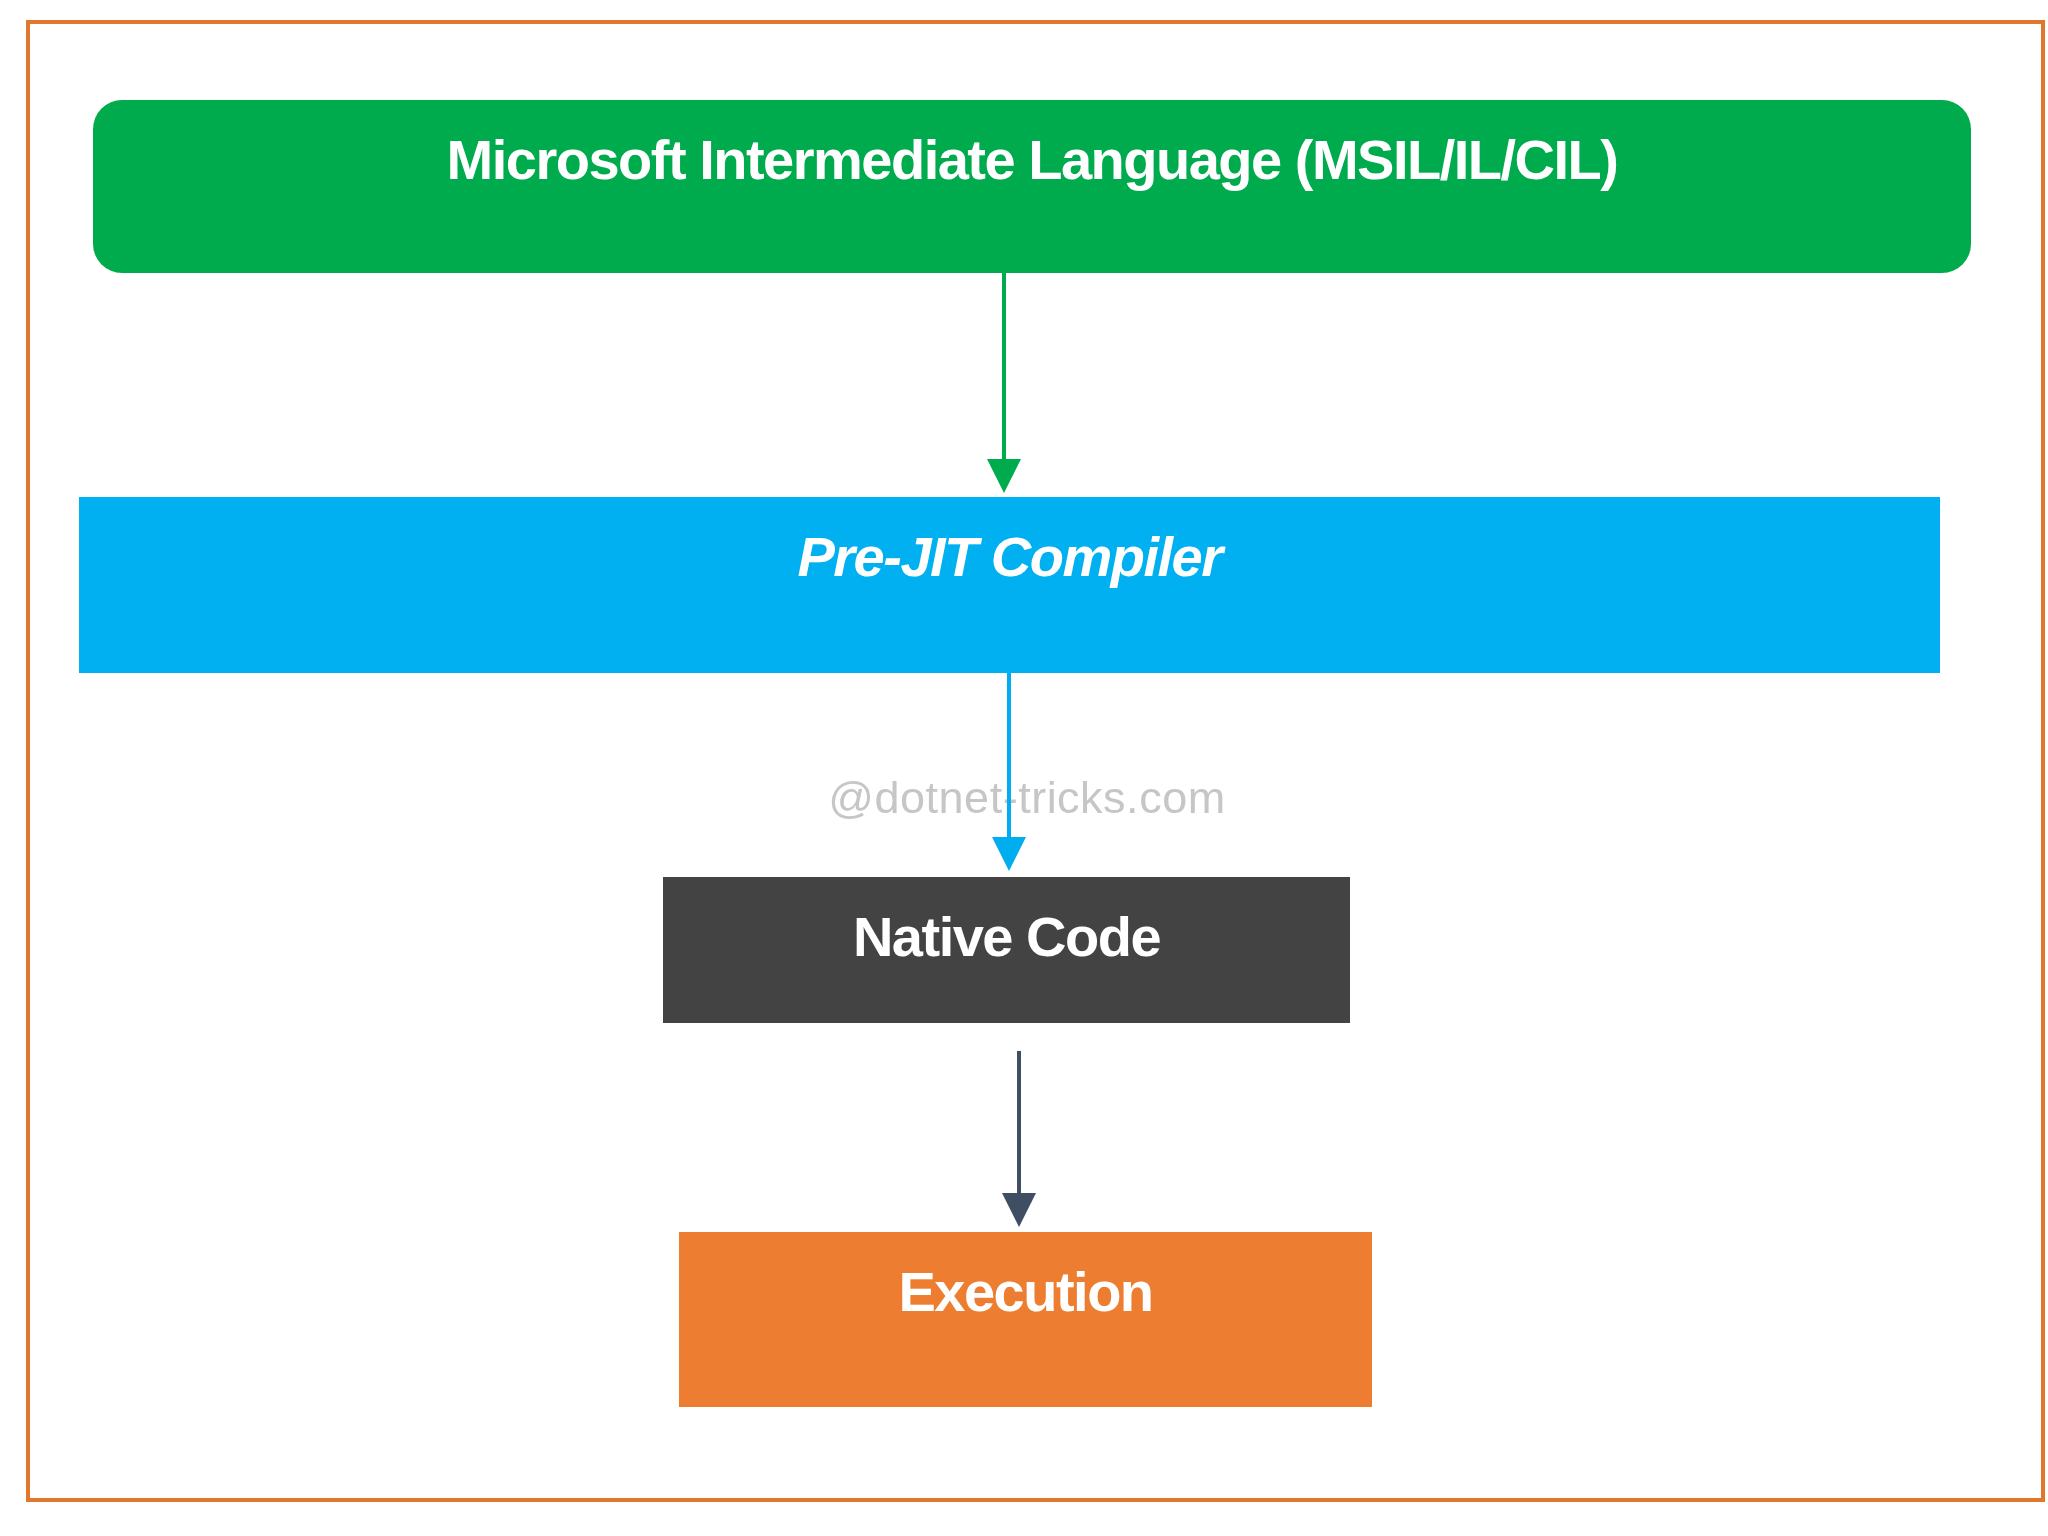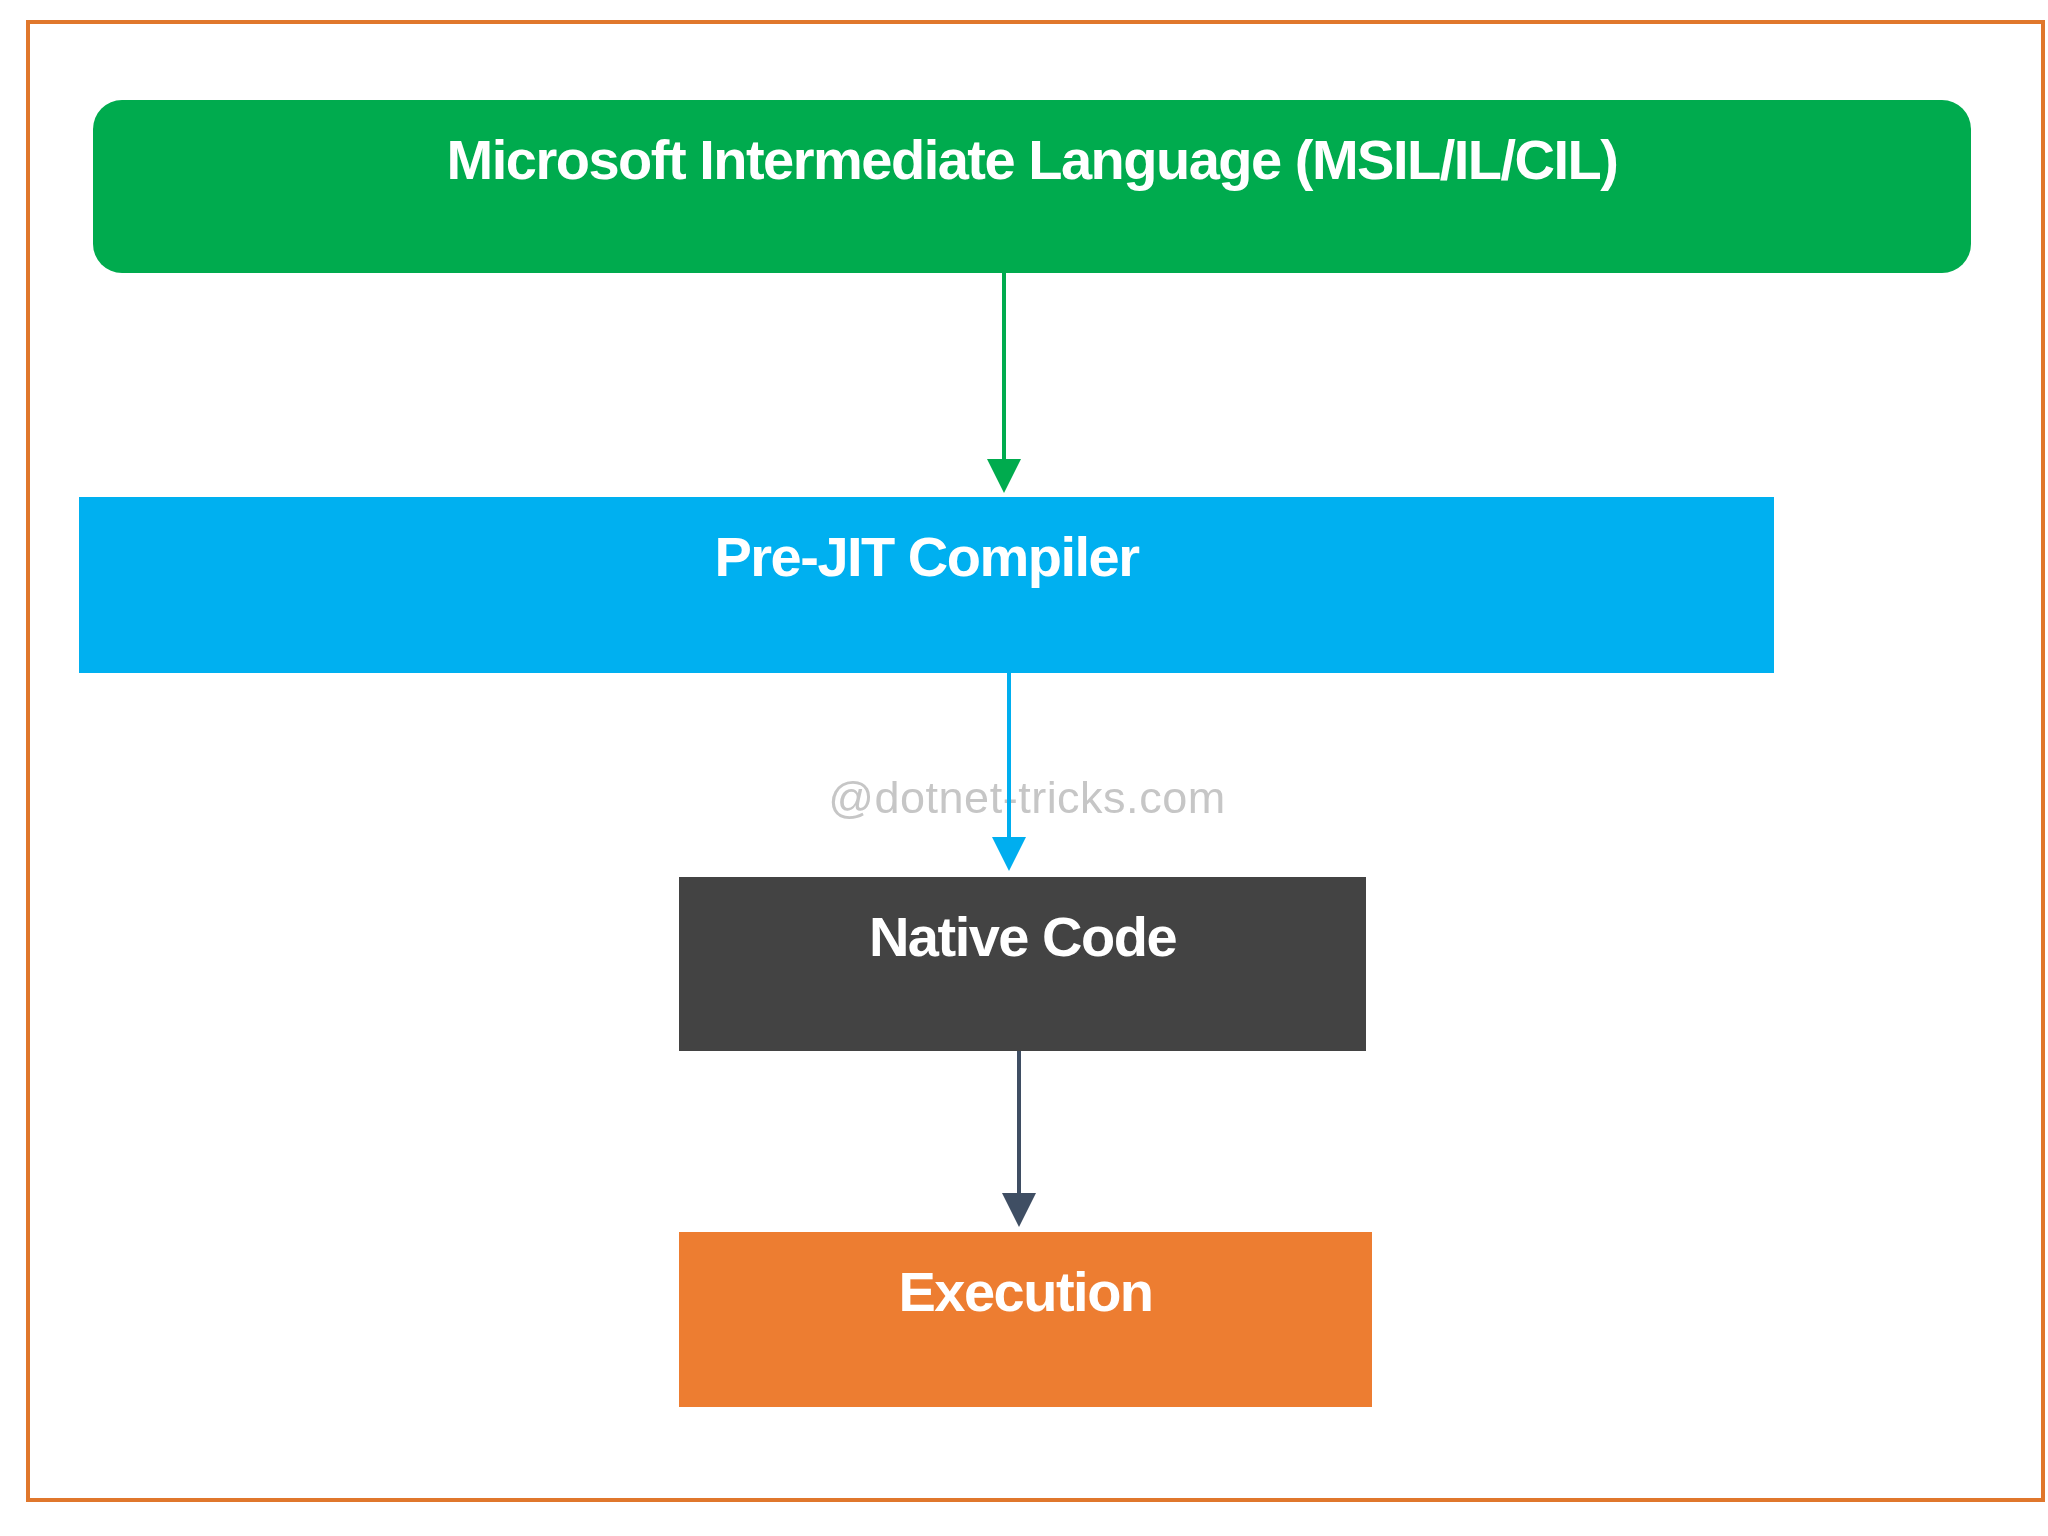--- a/index.html
+++ b/index.html
@@ -21,22 +21,22 @@
     position: absolute;
     text-align: center;
     color: #ffffff;
     font-size: 56px;
     font-weight: 700;
     letter-spacing: -1.5px;
     padding-top: 28px;
     line-height: 1.15;
   }
   .node-msil      { left: 93px;  top: 100px;  width: 1878px; height: 173px; background: #00AB4E; }
-  .node-prejit    { left: 79px;  top: 497px;  width: 1695px; height: 176px; background: #00B0F0; }
-  .node-native    { left: 679px; top: 877px;  width: 687px;  height: 174px; background: #434343; }
+  .node-prejit    { left: 79px;  top: 497px;  width: 1861px; height: 176px; background: #00B0F0; font-style: italic; }
+  .node-native    { left: 663px; top: 877px;  width: 687px;  height: 146px; background: #434343; }
   .node-execution { left: 679px; top: 1232px; width: 693px;  height: 175px; background: #ED7D31; }
 
   .connector-line {
     position: absolute;
     width: 4px;
   }
   .connector-head {
     position: absolute;
     width: 0; height: 0;
     border-left: 17px solid transparent;

